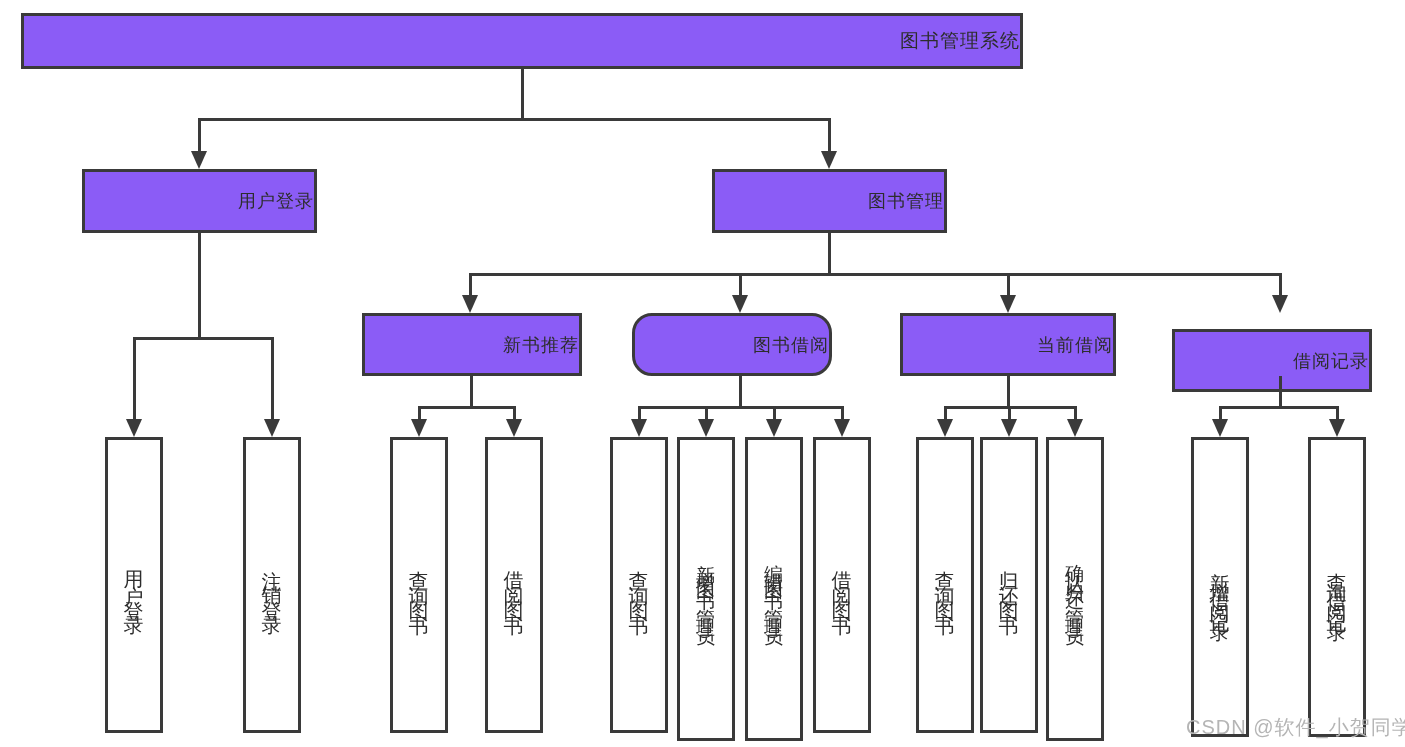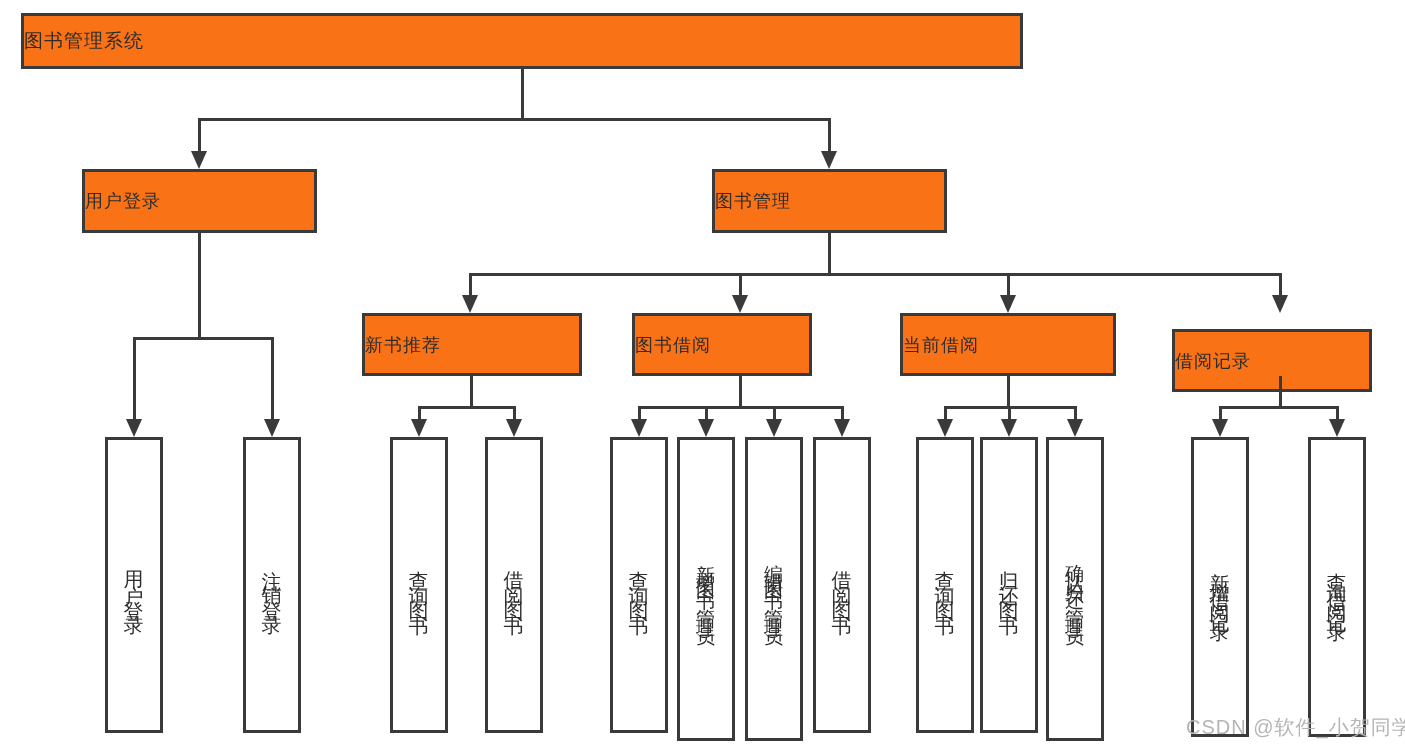--- a/index.html
+++ b/index.html
@@ -20,24 +20,24 @@
     width:1405px;
     height:747px;
     background:var(--background);
     overflow:hidden;
   }
   
   .hbox{
     position:absolute;
     box-sizing:border-box;
     border:3px solid var(--border);
-    background:#f97316;
+    background:#8b5cf6;
     display:flex;
     align-items:center;
-    justify-content:flex-start;
+    justify-content:flex-end;
   }
   .hbox .box-label{
     font-size:18px;
     letter-spacing:1px;
     color:var(--text);
     white-space:nowrap;
   }
   .hbox.root .box-label{font-size:19px;}
   
   .leaf{
@@ -92,21 +92,21 @@
   <div class="hbox" style="left:82px;top:169px;width:235px;height:64px;">
     <span class="box-label" data-len="4">用户登录</span>
   </div>
   <div class="hbox" style="left:362px;top:313px;width:220px;height:63px;">
     <span class="box-label" data-len="4">新书推荐</span>
   </div>
 
   <div class="hbox" style="left:712px;top:169px;width:235px;height:64px;">
     <span class="box-label" data-len="4">图书管理</span>
   </div>
-  <div class="hbox" style="left:632px;top:313px;width:180px;height:63px;">
+  <div class="hbox" style="left:632px;top:313px;width:200px;height:63px;border-radius:20px;">
     <span class="box-label" data-len="4">图书借阅</span>
   </div>
   <div class="hbox" style="left:900px;top:313px;width:216px;height:63px;">
     <span class="box-label" data-len="4">当前借阅</span>
   </div>
   <div class="hbox" style="left:1172px;top:313px;width:200px;height:63px;margin-top:16px;">
     <span class="box-label" data-len="4">借阅记录</span>
   </div>
 
   <div class="leaf" style="left:105px;top:437px;height:296px;">

